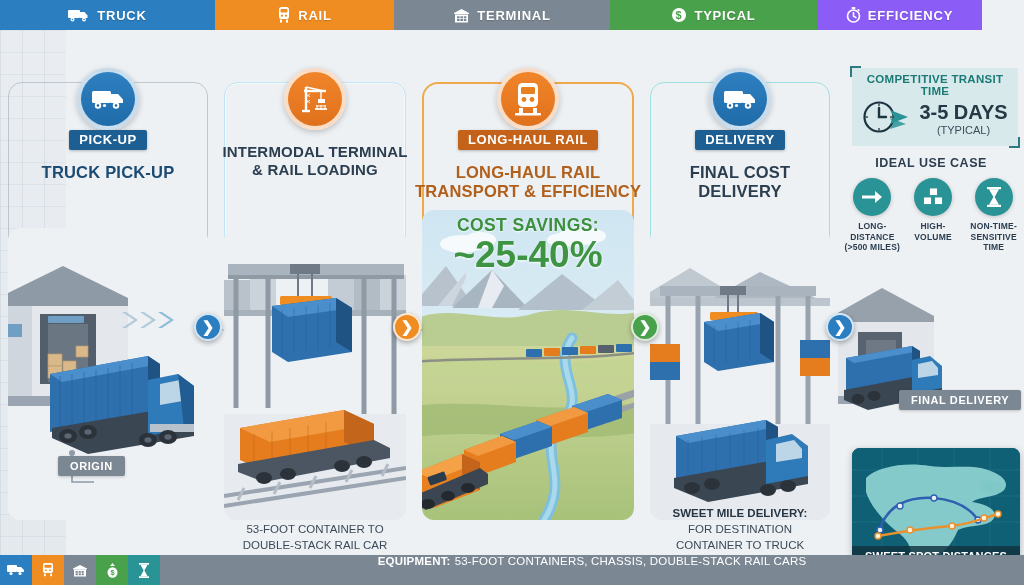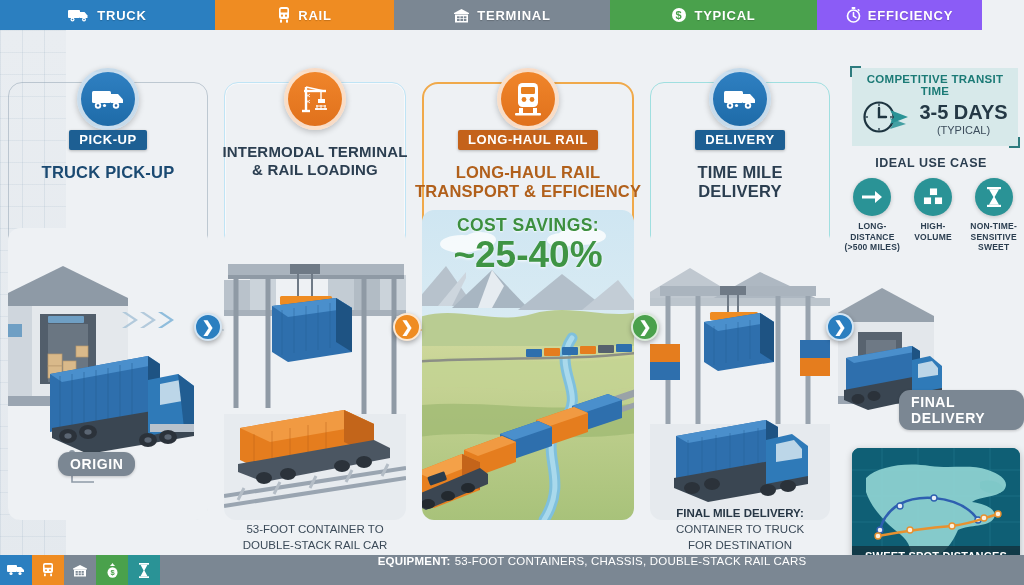--- a/index.html
+++ b/index.html
@@ -107,22 +107,22 @@
     box-shadow: 0 2px 5px rgba(0,0,0,.3); z-index: 25;
     border: 2px solid rgba(255,255,255,.8);
   }
   .na-blue  { background: #2b7fc0; }
   .na-orange{ background: #ef8c22; }
   .na-green { background: #4aa14c; }
 
   
   .pill {
     position: absolute; background: #7b8793; color: #fff;
-    font-size: 14px; font-weight: bold; letter-spacing: .6px;
-    padding: 4px 12px; border-radius: 11px; z-index: 20;
+    font-size: 11px; font-weight: bold; letter-spacing: .6px;
+    padding: 4px 12px; border-radius: 2px; z-index: 20;
     box-shadow: 0 1px 3px rgba(0,0,0,.2);
   }
 
   
   .side { position: absolute; left: 838px; top: 30px; width: 186px; height: 492px; }
   .transit-box {
     position: absolute; left: 14px; top: 8px; width: 166px; height: 78px;
     background: rgba(196,226,226,.55);
   }
   .corner { position: absolute; width: 11px; height: 11px; border: 2px solid #2d7b7e; }
@@ -574,21 +574,21 @@
             <path d="M20 6h7l5 5.5V15H20z" fill="#fff"></path>
             <circle cx="7" cy="17.5" r="3.2" fill="#fff"></circle>
             <circle cx="25" cy="17.5" r="3.2" fill="#fff"></circle>
             <circle cx="7" cy="17.5" r="1.3" fill="#2060a0"></circle>
             <circle cx="25" cy="17.5" r="1.3" fill="#2060a0"></circle>
             <circle cx="13.5" cy="17.5" r="1.6" fill="#fff"></circle>
           </svg>
       </div>
       <div class="badge blue">DELIVERY</div>
       <div class="ptitle dark">
-        <div>TIME MILE</div>
+        <div>FINAL COST</div>
         <div>DELIVERY</div>
       </div>
     </div>
 
     <div class="scene">
       <svg width="100%" height="100%" viewBox="0 0 180 292" preserveAspectRatio="xMidYMax meet">
         <rect width="180" height="292" fill="#eef1f4"></rect>
 
         <path d="M-10 70 L40 40 L90 70Z" fill="#c0c8d0"></path>
         <path d="M60 72 L110 44 L170 72Z" fill="#aeb8c2"></path>
@@ -644,23 +644,23 @@
             <ellipse cx="42" cy="260" rx="8" ry="6"></ellipse>
               <ellipse cx="62" cy="256" rx="8" ry="6"></ellipse>
             <ellipse cx="118" cy="262" rx="8" ry="6"></ellipse>
               <ellipse cx="138" cy="258" rx="8" ry="6"></ellipse>
           </g>
         </g>
       </svg>
     </div>
 
     <div class="caption" style="bottom:-2px;">
-      <div class="ct">FINAL MILE DELIVERY:</div>
+      <div class="ct">SWEET MILE DELIVERY:</div>
+      <div>FOR DESTINATION</div>
       <div>CONTAINER TO TRUCK</div>
-      <div>FOR DESTINATION</div>
     </div>
   </div>
 
   <div class="nav-arrow na-blue" style="left:194px; top:283px;">❯</div>
   <div class="nav-arrow na-orange" style="left:393px; top:283px;">❯</div>
   <div class="nav-arrow na-green" style="left:631px; top:283px;">❯</div>
   <div class="nav-arrow na-blue" style="left:826px; top:283px;">❯</div>
 
   <div class="pill" style="left:899px; top:360px;">FINAL DELIVERY</div>
 
@@ -754,21 +754,21 @@
         <div class="uc-circle">
           <svg width="18" height="22" viewBox="0 0 18 22">
               <rect x="2" y="1" width="14" height="2.2" fill="#fff"></rect>
               <rect x="2" y="18.8" width="14" height="2.2" fill="#fff"></rect>
               <path d="M4 3.2 h10 L9.6 11 L14 18.8 H4 L8.4 11Z" fill="#fff"></path>
             </svg>
         </div>
         <div class="uc-label">
           <div>NON-TIME-</div>
           <div>SENSITIVE</div>
-          <div>SWEET</div>
+          <div>TIME</div>
         </div>
       </div>
     </div>
 
     <div class="mapcard">
       <svg width="168" height="130" viewBox="0 0 168 130">
         <rect width="168" height="130" fill="#0f5f75"></rect>
         <g stroke="#2b8ca0" stroke-width=".6" opacity=".65">
           <line x1="0" y1="22" x2="168" y2="22"></line>
             <line x1="0" y1="48" x2="168" y2="48"></line>

